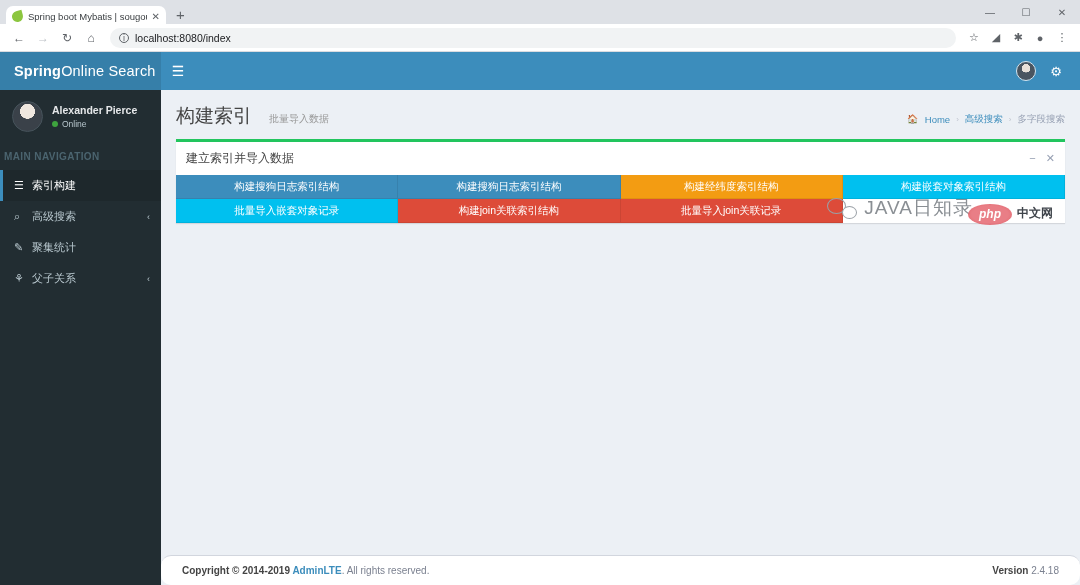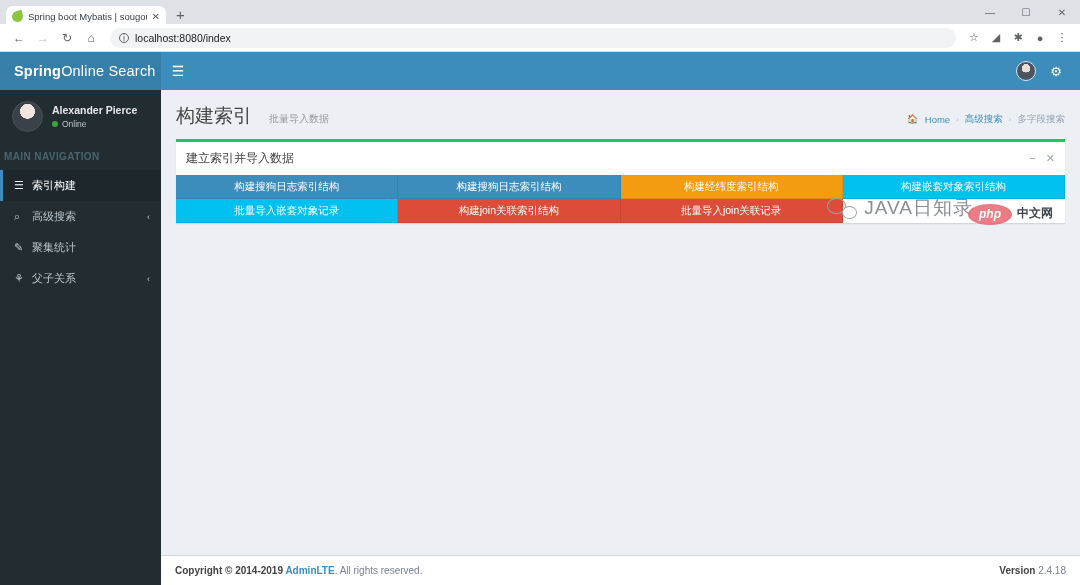--- a/index.html
+++ b/index.html
@@ -187,22 +187,22 @@
     width: 44px; height: 21px; border-radius: 50%;
     background: radial-gradient(ellipse at center, #e8747c 0 58%, #d94f5a 100%);
     color: #fff; font-size: 12px; font-style: italic; font-weight: bold;
     display: flex; align-items: center; justify-content: center;
     margin-left: -12px; position: relative; top: 6px; opacity: .92;
   }
   .wm-cn { font-size: 12px; color: #3e434a; font-weight: bold; margin-left: -2px; position: relative; top: 5px; }
 
   .main-footer {
     background: #fff; border-top: 1px solid #d2d6de;
-    padding: 9px 14px; display: flex; align-items: center;
-    justify-content: space-between; font-size: 10px; color: #444;
+    padding: 9px 21px; display: flex; align-items: center;
+    justify-content: space-between; font-size: 10px; color: #444; border-radius: 10px;
   }
   .main-footer a { color: #3c8dbc; text-decoration: none; font-weight: bold; }
   .mf-left b { font-weight: bold; }
   .mf-left .rights { color: #7b8190; font-weight: normal; }
   .mf-right b { font-weight: bold; }
   .mf-right span { color: #7b8190; }
 </style>
 </head>
 <body>
 

